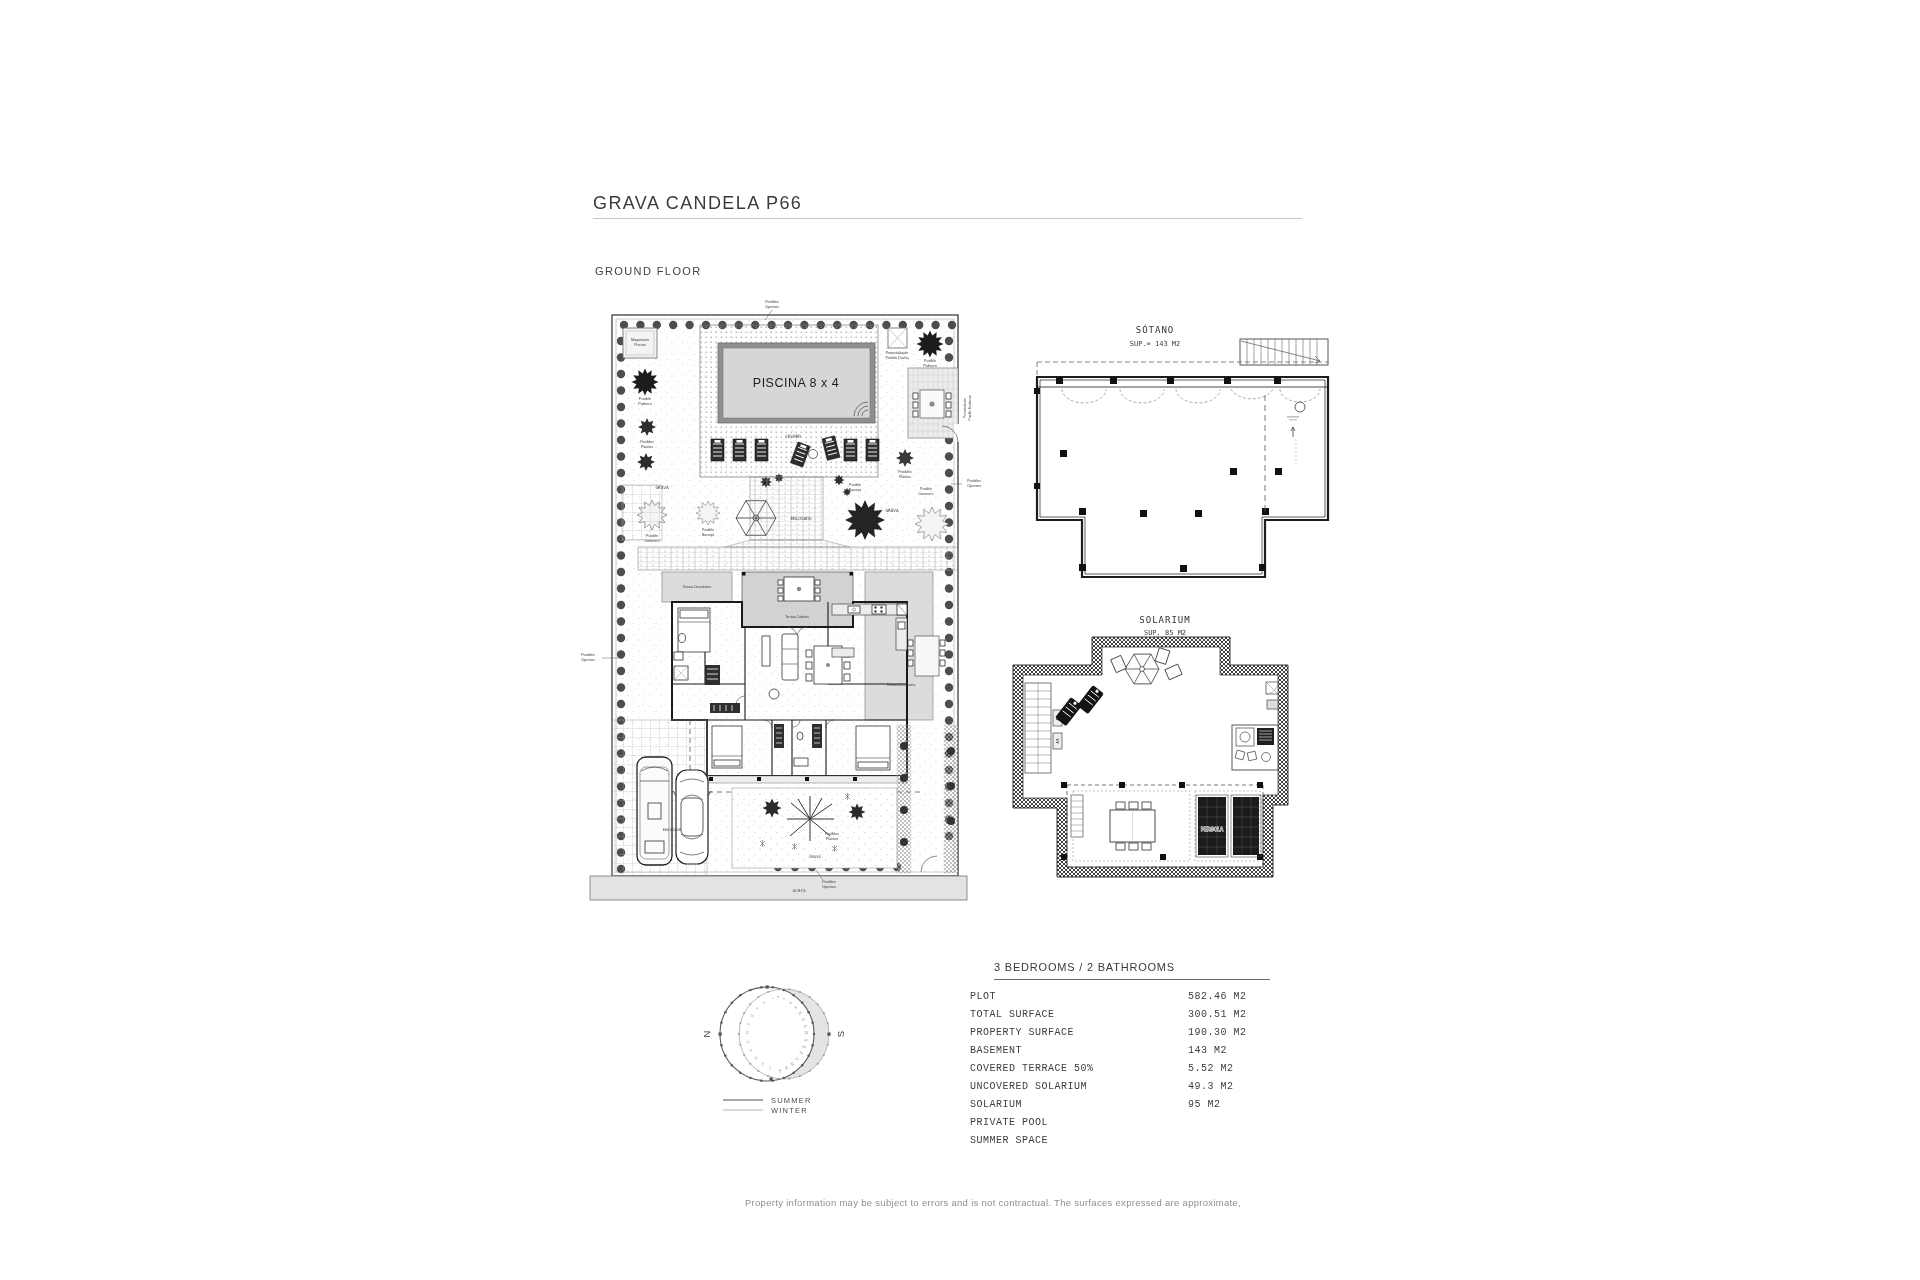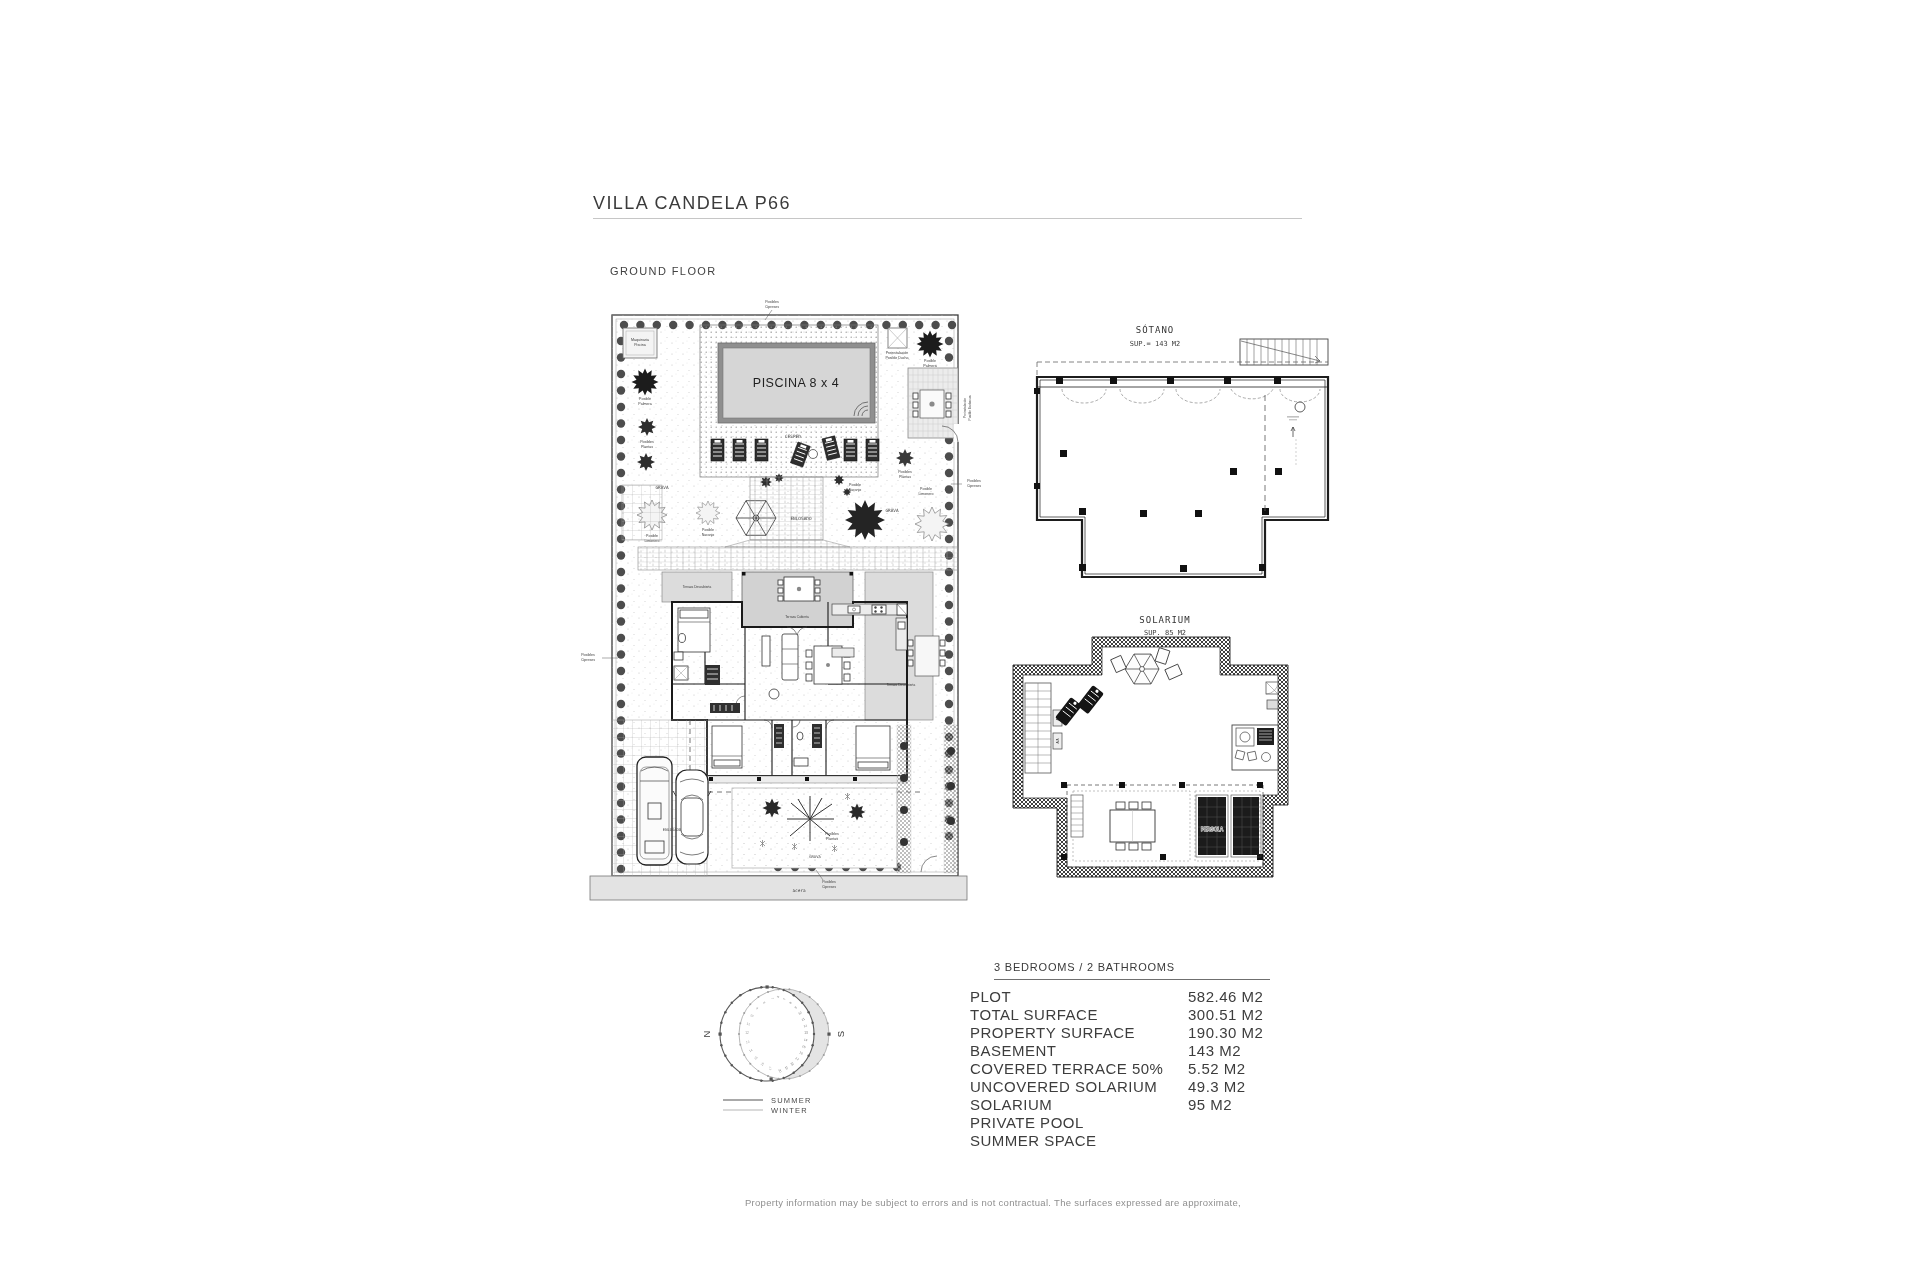--- a/index.html
+++ b/index.html
@@ -1,26 +1,26 @@
 <!DOCTYPE html>
 <html><head>
 <meta charset="utf-8">
 <style>
   html,body{margin:0;padding:0;background:#fff;}
   .canvas{position:relative;width:1920px;height:1280px;background:#ffffff;overflow:hidden;
           font-family:"Liberation Sans",sans-serif;color:#3a3a3a;}
   .abs{position:absolute;}
   .page-title{left:593px;top:193px;font-size:18px;letter-spacing:1.4px;color:#3b3b3b;}
   .title-rule{left:593px;top:218px;width:709px;height:1px;background:#c6c6c6;}
-  .section-label{left:610px;top:265px;font-size:11px;letter-spacing:1.4px;color:#424242;}
+  .section-label{left:595px;top:265px;font-size:11px;letter-spacing:1.4px;color:#424242;}
   
   .summary{left:970px;top:961px;width:300px;}
   .summary .hdr{font-size:11px;letter-spacing:.8px;color:#3a3a3a;padding-bottom:6px;
                 border-bottom:1px solid #6f6f6f;margin-bottom:8px;margin-left:24px;}
-  .summary .row{display:flex;height:18px;line-height:18px;font-size:15px;letter-spacing:.5px;color:#3d3d3d;}
+  .summary .row{display:flex;height:18px;line-height:18px;font-size:10px;letter-spacing:.5px;color:#3d3d3d;font-family:Liberation Mono, monospace;}
   .summary .row .lab{width:218px;flex:none;}
   .footer{left:0;top:1197px;width:1920px;text-align:center;font-size:9.5px;line-height:12.5px;
           color:#8f8f8f;letter-spacing:.3px;margin-left:33px;}
   
   .lbl{font:3.6px "Liberation Sans",sans-serif;fill:#3a3a3a;text-anchor:middle;}
   .lblm{font:4.4px "DejaVu Sans Mono",monospace;fill:#444;text-anchor:middle;}
   .pool-t{font:12.5px "Liberation Sans",sans-serif;fill:#1f1f1f;text-anchor:middle;letter-spacing:.5px;}
   .ptitle{font:9px "DejaVu Sans Mono",monospace;fill:#333;text-anchor:middle;letter-spacing:1px;}
   .parea{font:7px "DejaVu Sans Mono",monospace;fill:#3a3a3a;text-anchor:middle;}
   .wall{stroke:#1a1a1a;fill:none;}
@@ -28,21 +28,21 @@
   .furn{stroke:#333;stroke-width:.8;fill:#fff;}
   .gray-f{fill:#dcdcdc;stroke:#8a8a8a;stroke-width:.7;}
   .ns{font:9.5px "Liberation Sans",sans-serif;fill:#3a3a3a;text-anchor:middle;}
   .legend-t{font:7.5px "Liberation Sans",sans-serif;fill:#4a4a4a;letter-spacing:1.2px;}
 </style>
 </head>
 <body>
 
 <div class="canvas">
 
-  <div class="abs page-title">VILLA CANDELA P66</div>
+  <div class="abs page-title">GRAVA CANDELA P66</div>
   <div class="abs title-rule"></div>
   <div class="abs section-label">GROUND FLOOR</div>
 
   <svg class="abs" style="left:560px;top:296px" width="430" height="620" viewBox="0 0 430 620">
     <defs>
       <pattern id="dots" width="5" height="5" patternUnits="userSpaceOnUse">
         <circle cx="1.2" cy="1.2" r="0.65" fill="#8c8c8c"></circle>
       </pattern>
       <pattern id="gravel" width="11" height="11" patternUnits="userSpaceOnUse">
         <circle cx="2" cy="3" r="0.55" fill="#a8a8a8"></circle>

